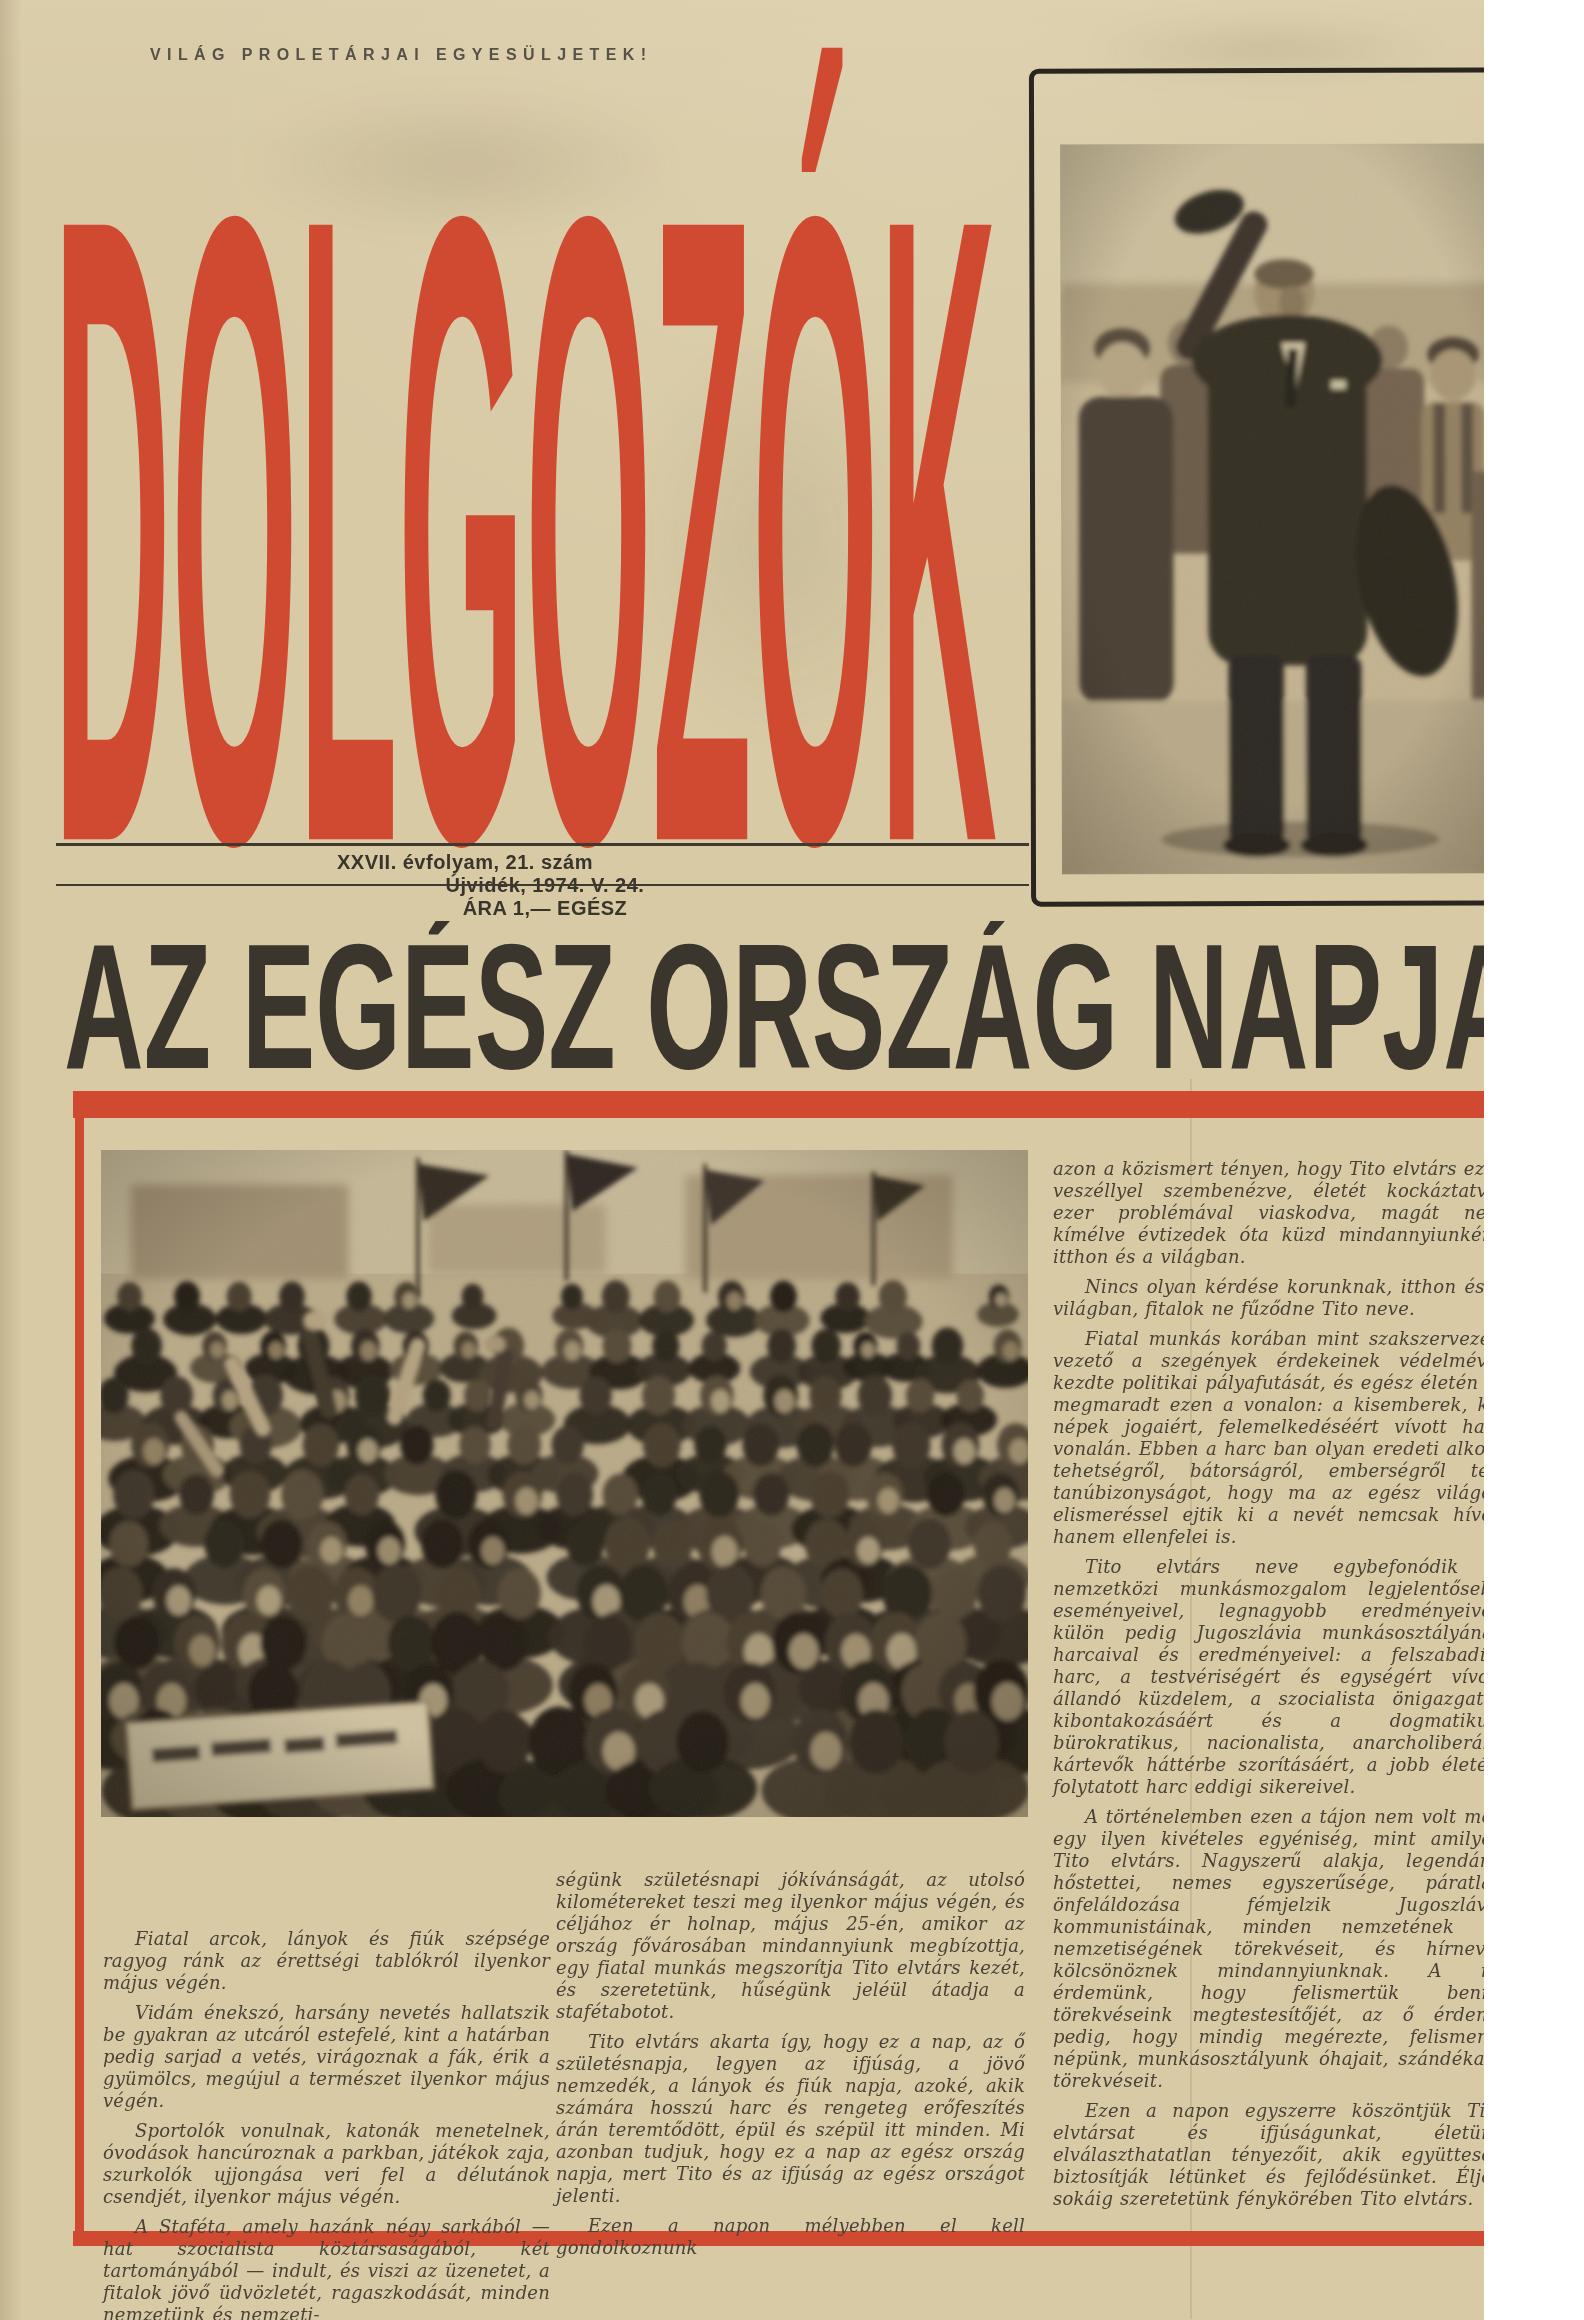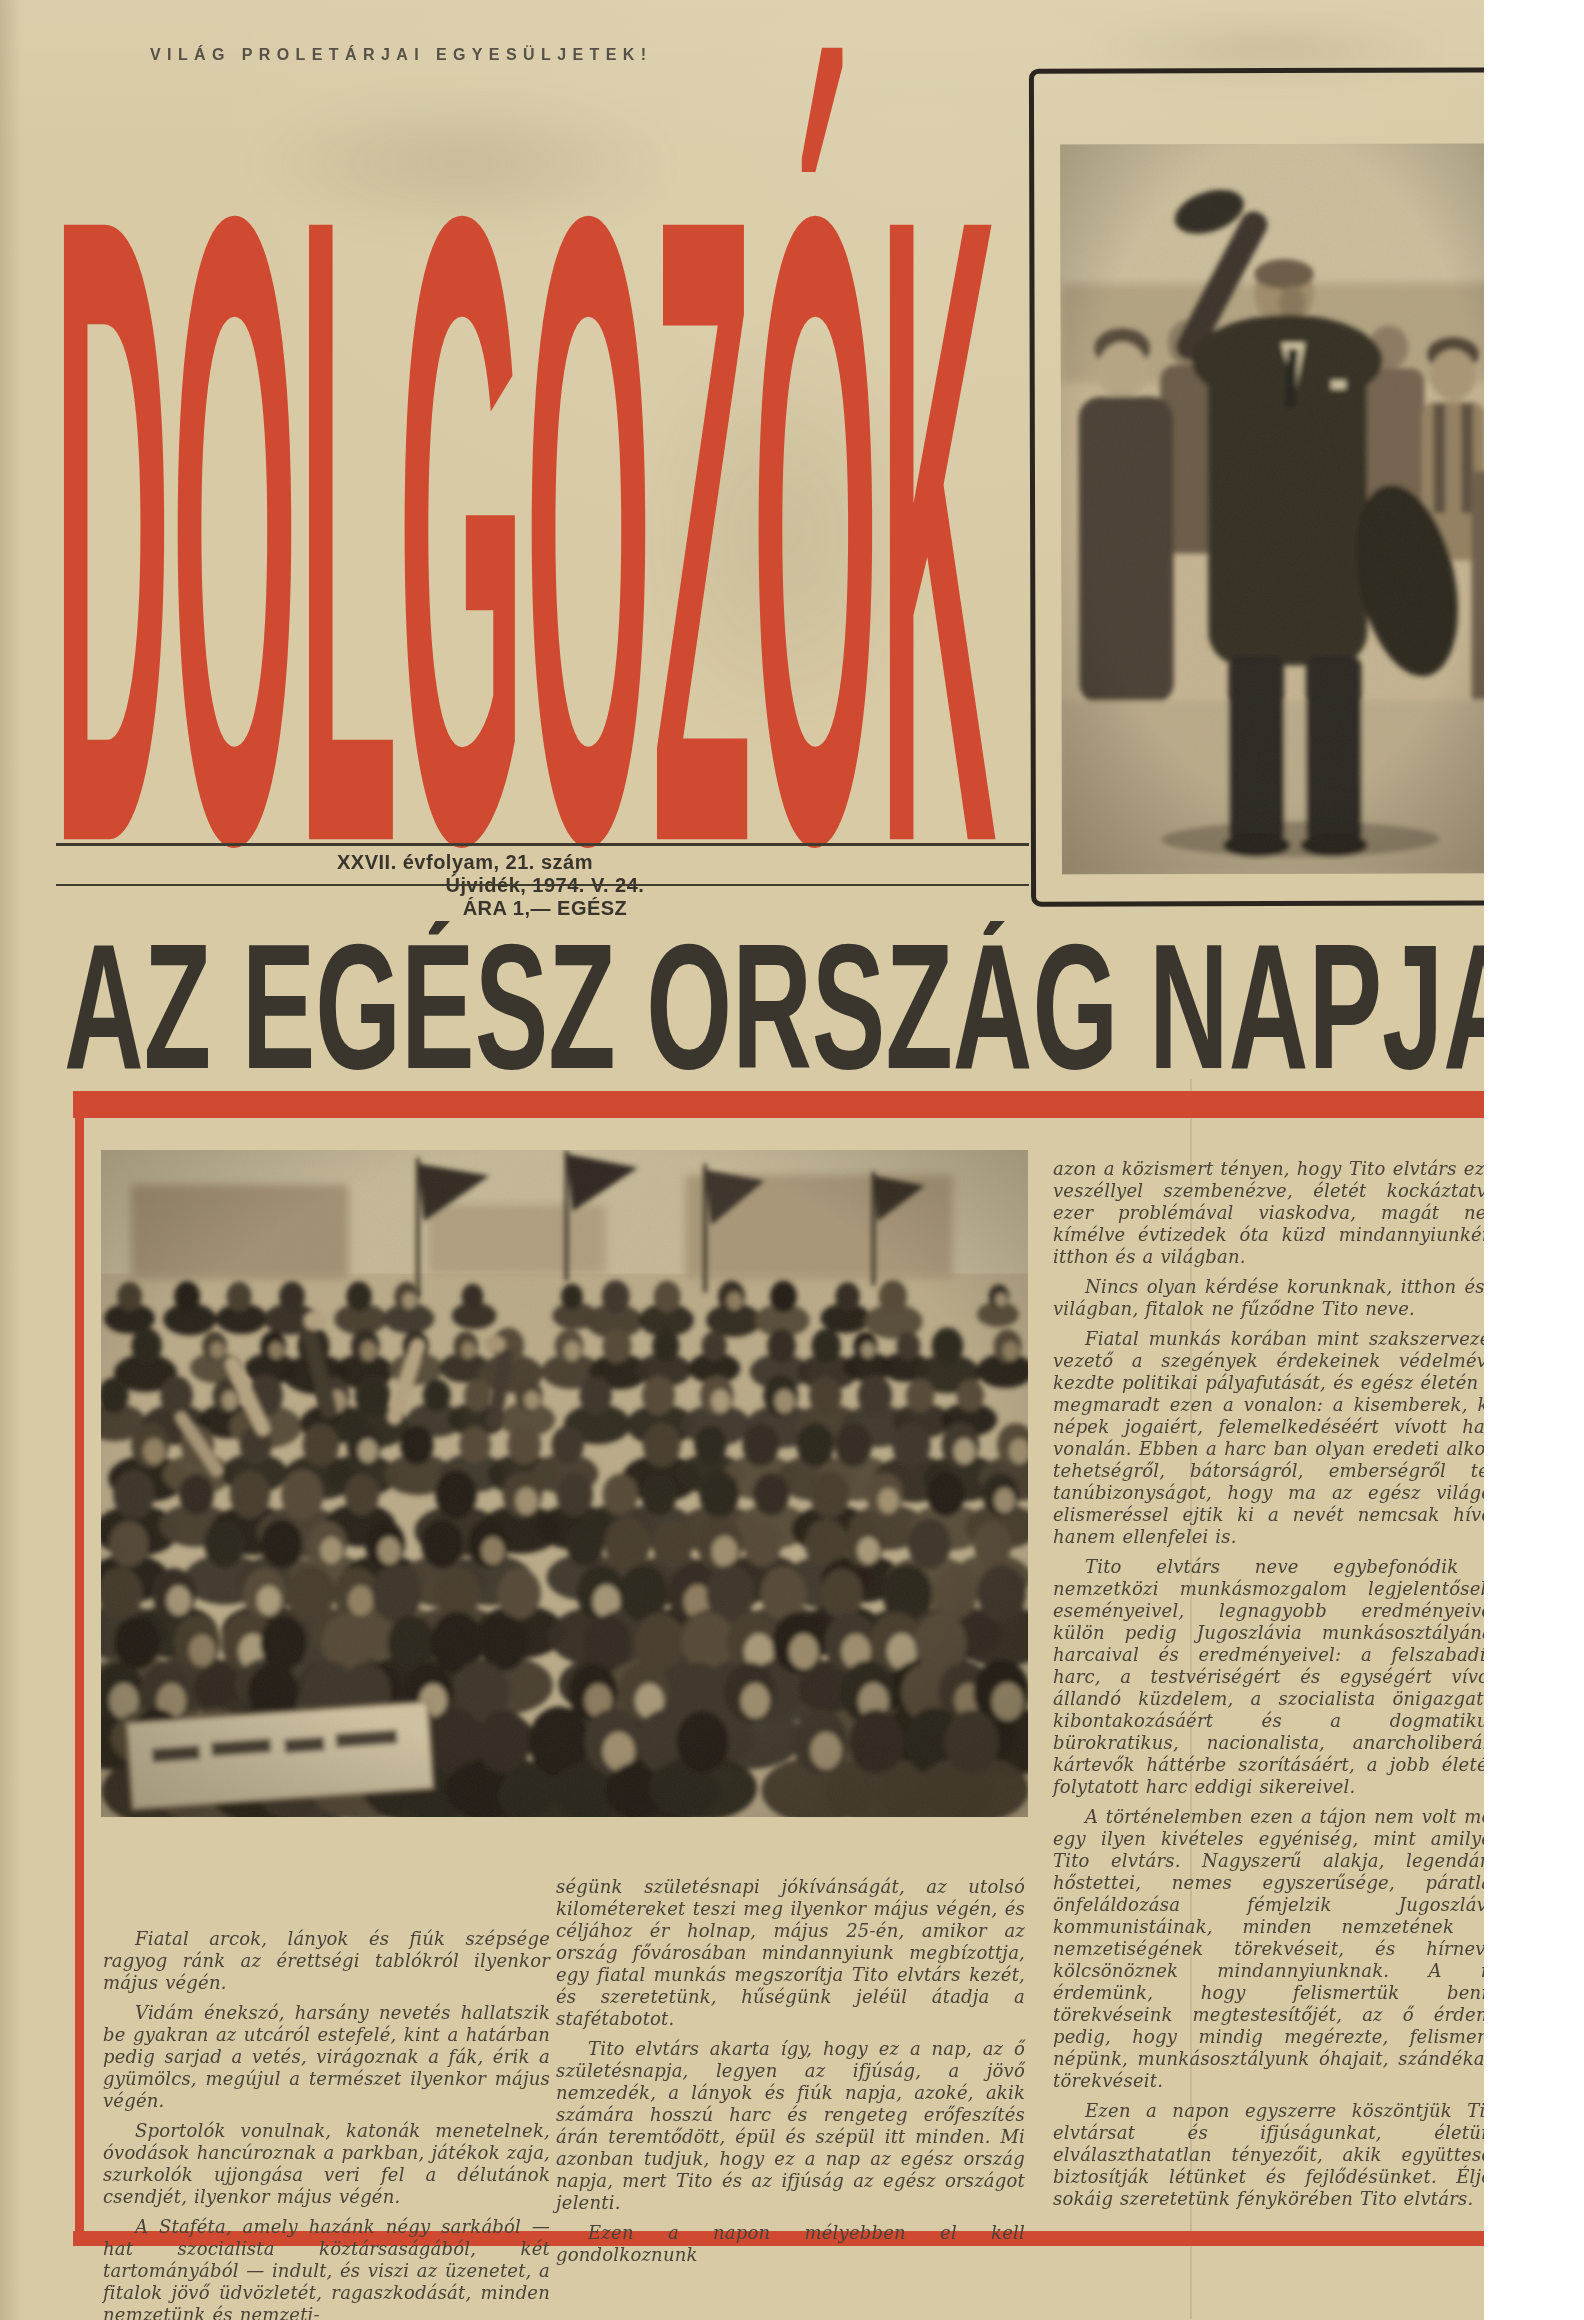--- a/index.html
+++ b/index.html
@@ -45,21 +45,21 @@
   .rb-bottom{left:73px;top:2231px;width:1455px;height:15px;}
 
   .crowd-photo{position:absolute;left:101px;top:1150px;width:927px;height:667px;}
 
   .col{position:absolute;font-family:"DejaVu Serif",serif;font-style:italic;
     font-size:18px;line-height:22px;color:#4a4237;text-align:justify;
     letter-spacing:0.2px;word-spacing:1px;}
   .col p{margin:0 0 8px;text-indent:32px;}
   .col p.noindent{text-indent:0;}
   .col-left{left:103px;top:1928px;width:447px;}
-  .col-mid{left:556px;top:1869px;width:469px;margin-top:7px;}
+  .col-mid{left:556px;top:1869px;width:469px;}
   .col-right{left:1053px;top:1158px;width:451px;}
 </style>
 </head>
 <body>
 
 <div class="page">
 
   <svg width="0" height="0" style="position:absolute" aria-hidden="true">
     <defs>
       <filter id="soften">

